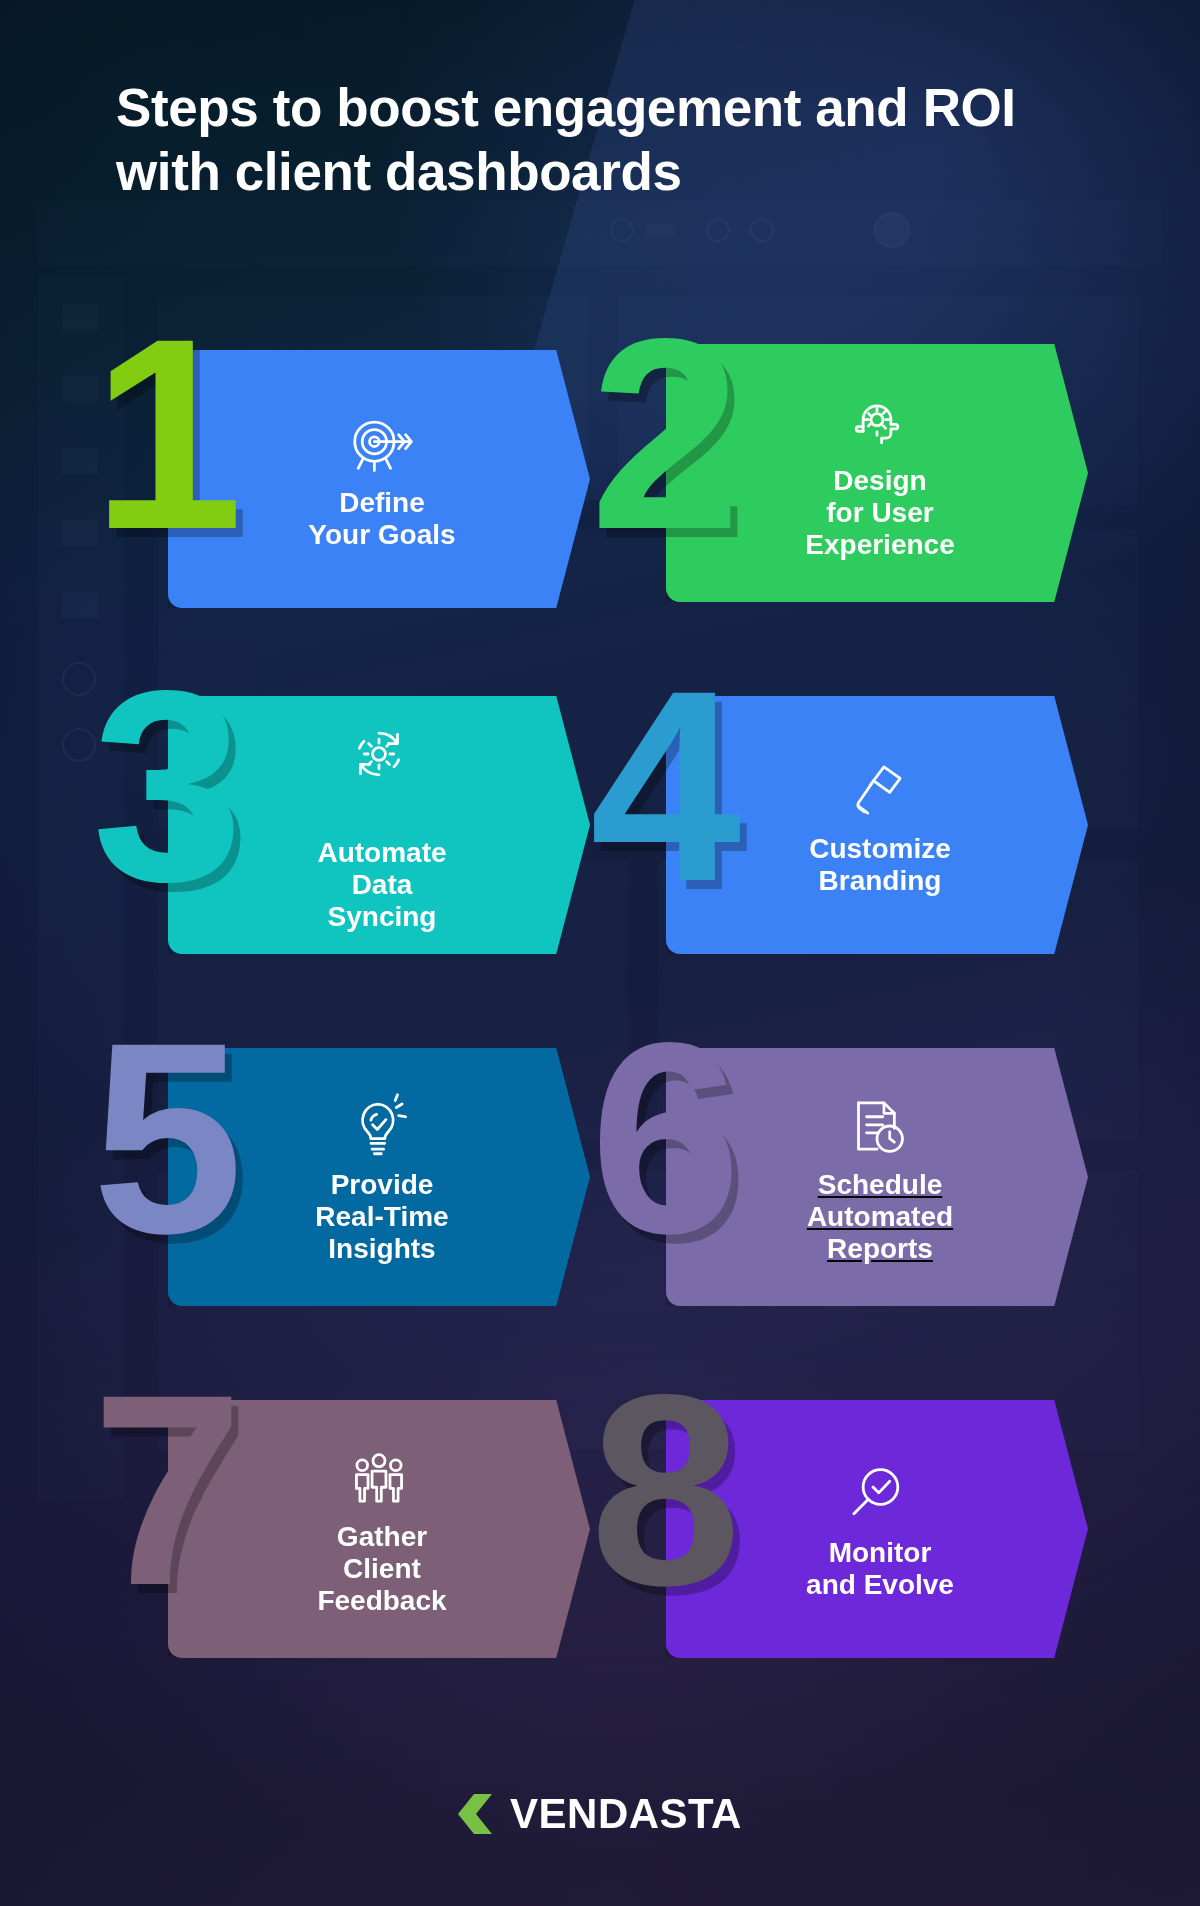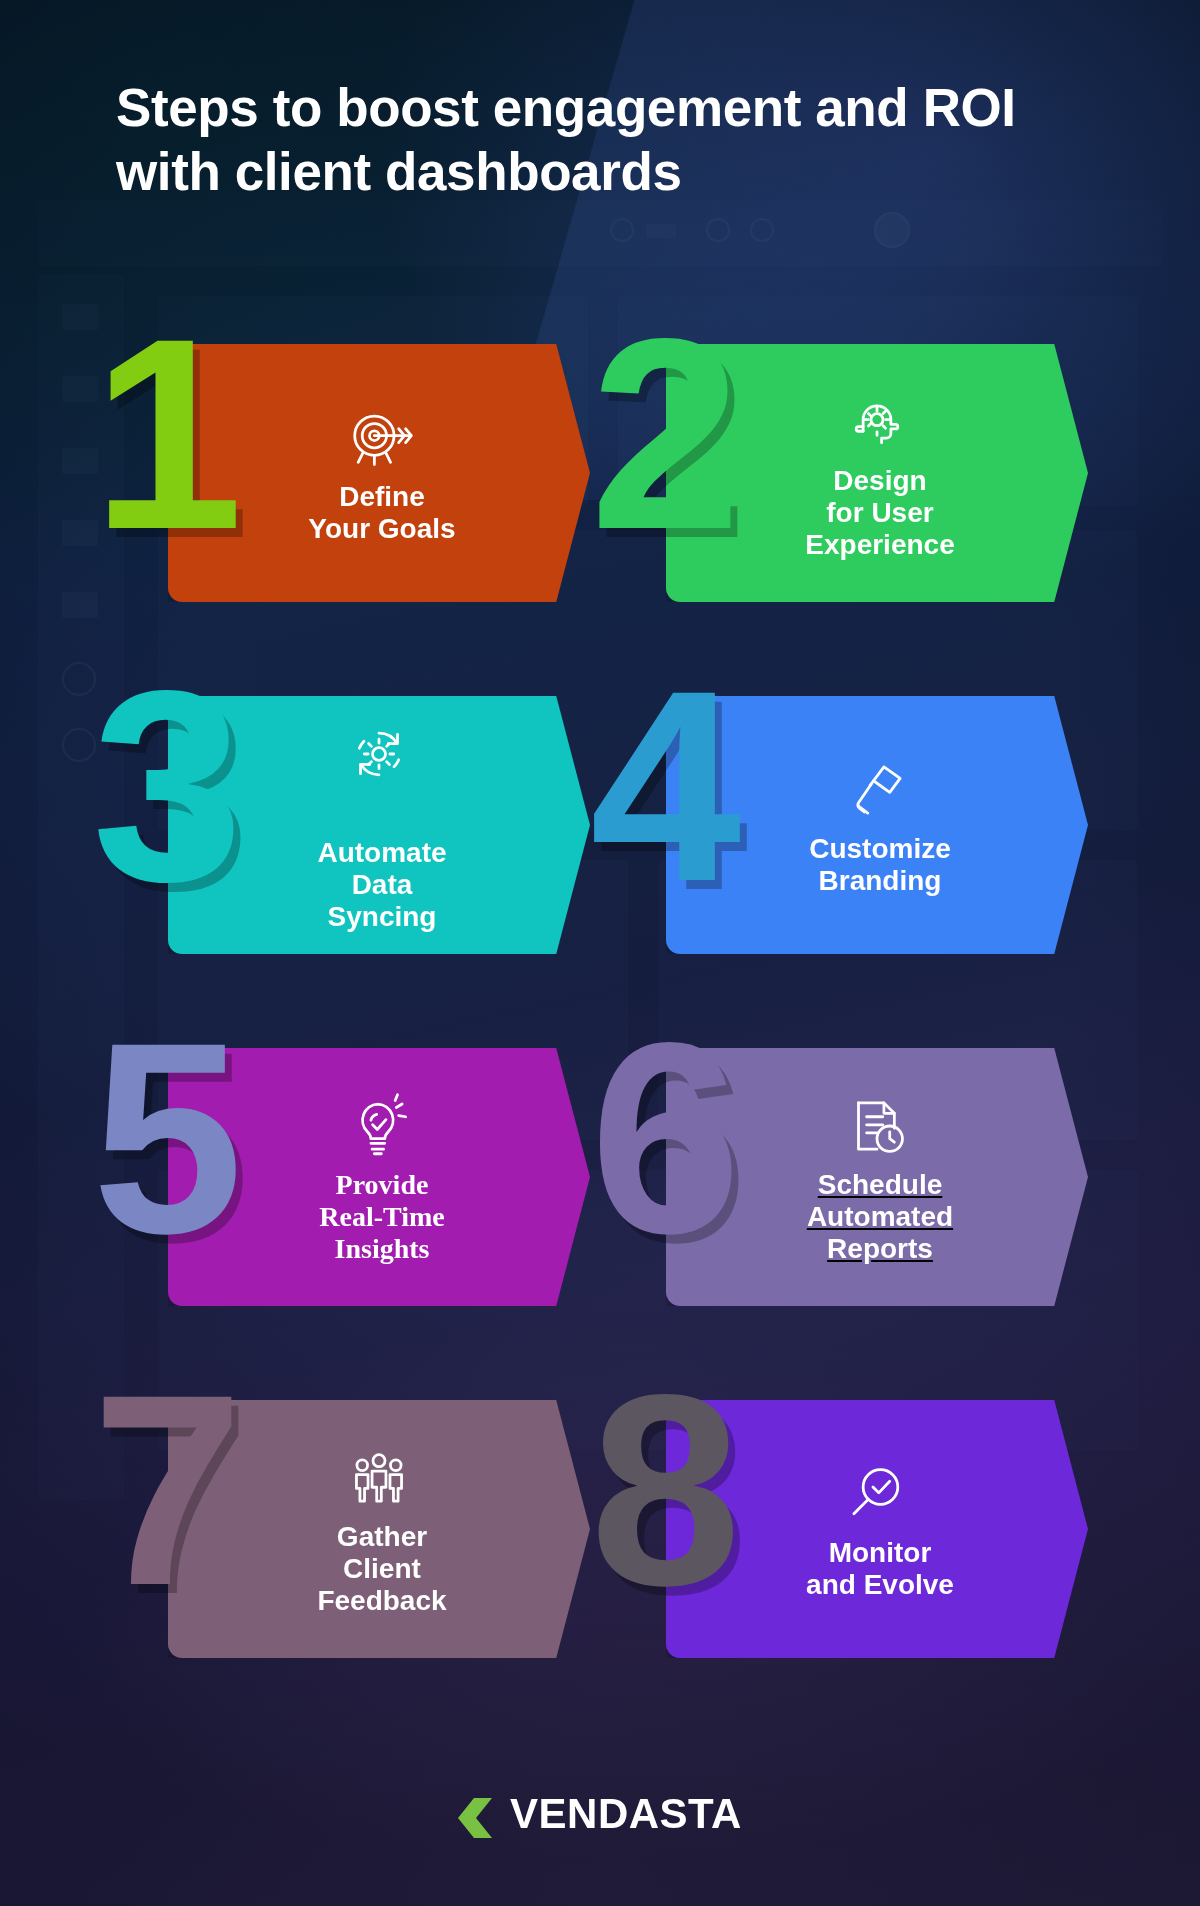--- a/index.html
+++ b/index.html
@@ -80,21 +80,21 @@
   .ico { width:74px; height:74px; margin-bottom:6px; }
   .ico svg { width:100%; height:100%; display:block; }
   .label {
     color:#fff; font-weight:700; font-size:28px; line-height:1.15;
     text-align:center; padding:0 54px 0 60px;
   }
 
   
   .footer {
     position:absolute; left:0; top:1790px; width:1200px;
-    display:flex; align-items:flex-end; justify-content:center; gap:14px;
+    display:flex; align-items:center; justify-content:center; gap:14px;
   }
   .logo-mark { width:38px; height:40px; }
   .logo-text {
     color:#ffffff; font-size:42px; font-weight:700; letter-spacing:.5px;
   }
 </style>
 </head>
 <body>
 
 <div id="bg">
@@ -133,21 +133,21 @@
 <div id="page">
 
   <h1 class="title">Steps to boost engagement and ROI with client dashboards</h1>
 
   <div class="grid">
 
     <div class="row">
 
       <div class="cell left">
         <div class="num" style="color: rgb(130, 204, 18);">1</div>
-        <div class="body" id="body0" style="background: #c2410c;">
+        <div class="body" id="body0" style="background: #3b82f6; margin-top: 6px;">
           <div class="ico">
             <svg viewBox="0 0 64 64" fill="none" stroke="#fff" stroke-width="2.4" stroke-linecap="round" stroke-linejoin="round">
               <circle cx="28" cy="30" r="17"></circle>
                 <circle cx="28" cy="30" r="10.5"></circle>
                 <circle cx="28" cy="30" r="4.2"></circle>
               <path d="M28 30 H58"></path>
                 <path d="M49 24 l5 6 -5 6"></path>
                 <path d="M55 24 l5 6 -5 6"></path>
               <path d="M18 45 l-4 8 M28 47 l0 8 M38 45 l4 8"></path>
             </svg>
@@ -222,21 +222,21 @@
           </div>
         </div>
       </div>
 
     </div>
 
     <div class="row">
 
       <div class="cell left">
         <div class="num" style="color: rgb(123, 135, 196);">5</div>
-        <div class="body" id="body4" style="background: #a21caf; font-family: Liberation Serif, serif;">
+        <div class="body" id="body4" style="background: #0369a1;">
           <div class="ico">
             <svg viewBox="0 0 64 64" fill="none" stroke="#fff" stroke-width="2.4" stroke-linecap="round" stroke-linejoin="round">
               <path d="M31 13 a14 14 0 0 0-9 24 c2 2 3 4 3 6 h12 c0-2 1-4 3-6 a14 14 0 0 0-9-24 z"></path>
               <path d="M25 47 h12 M26 52 h10 M28 56 h6"></path>
               <path d="M25 27 a7 7 0 0 1 5-5"></path>
               <path d="M26.5 31 l4 4 7.5-8.5"></path>
               <path d="M47 16 l5-3 M49 23 l6 1 M46 10 l2-5"></path>
             </svg>
           </div>
           <div class="label">

